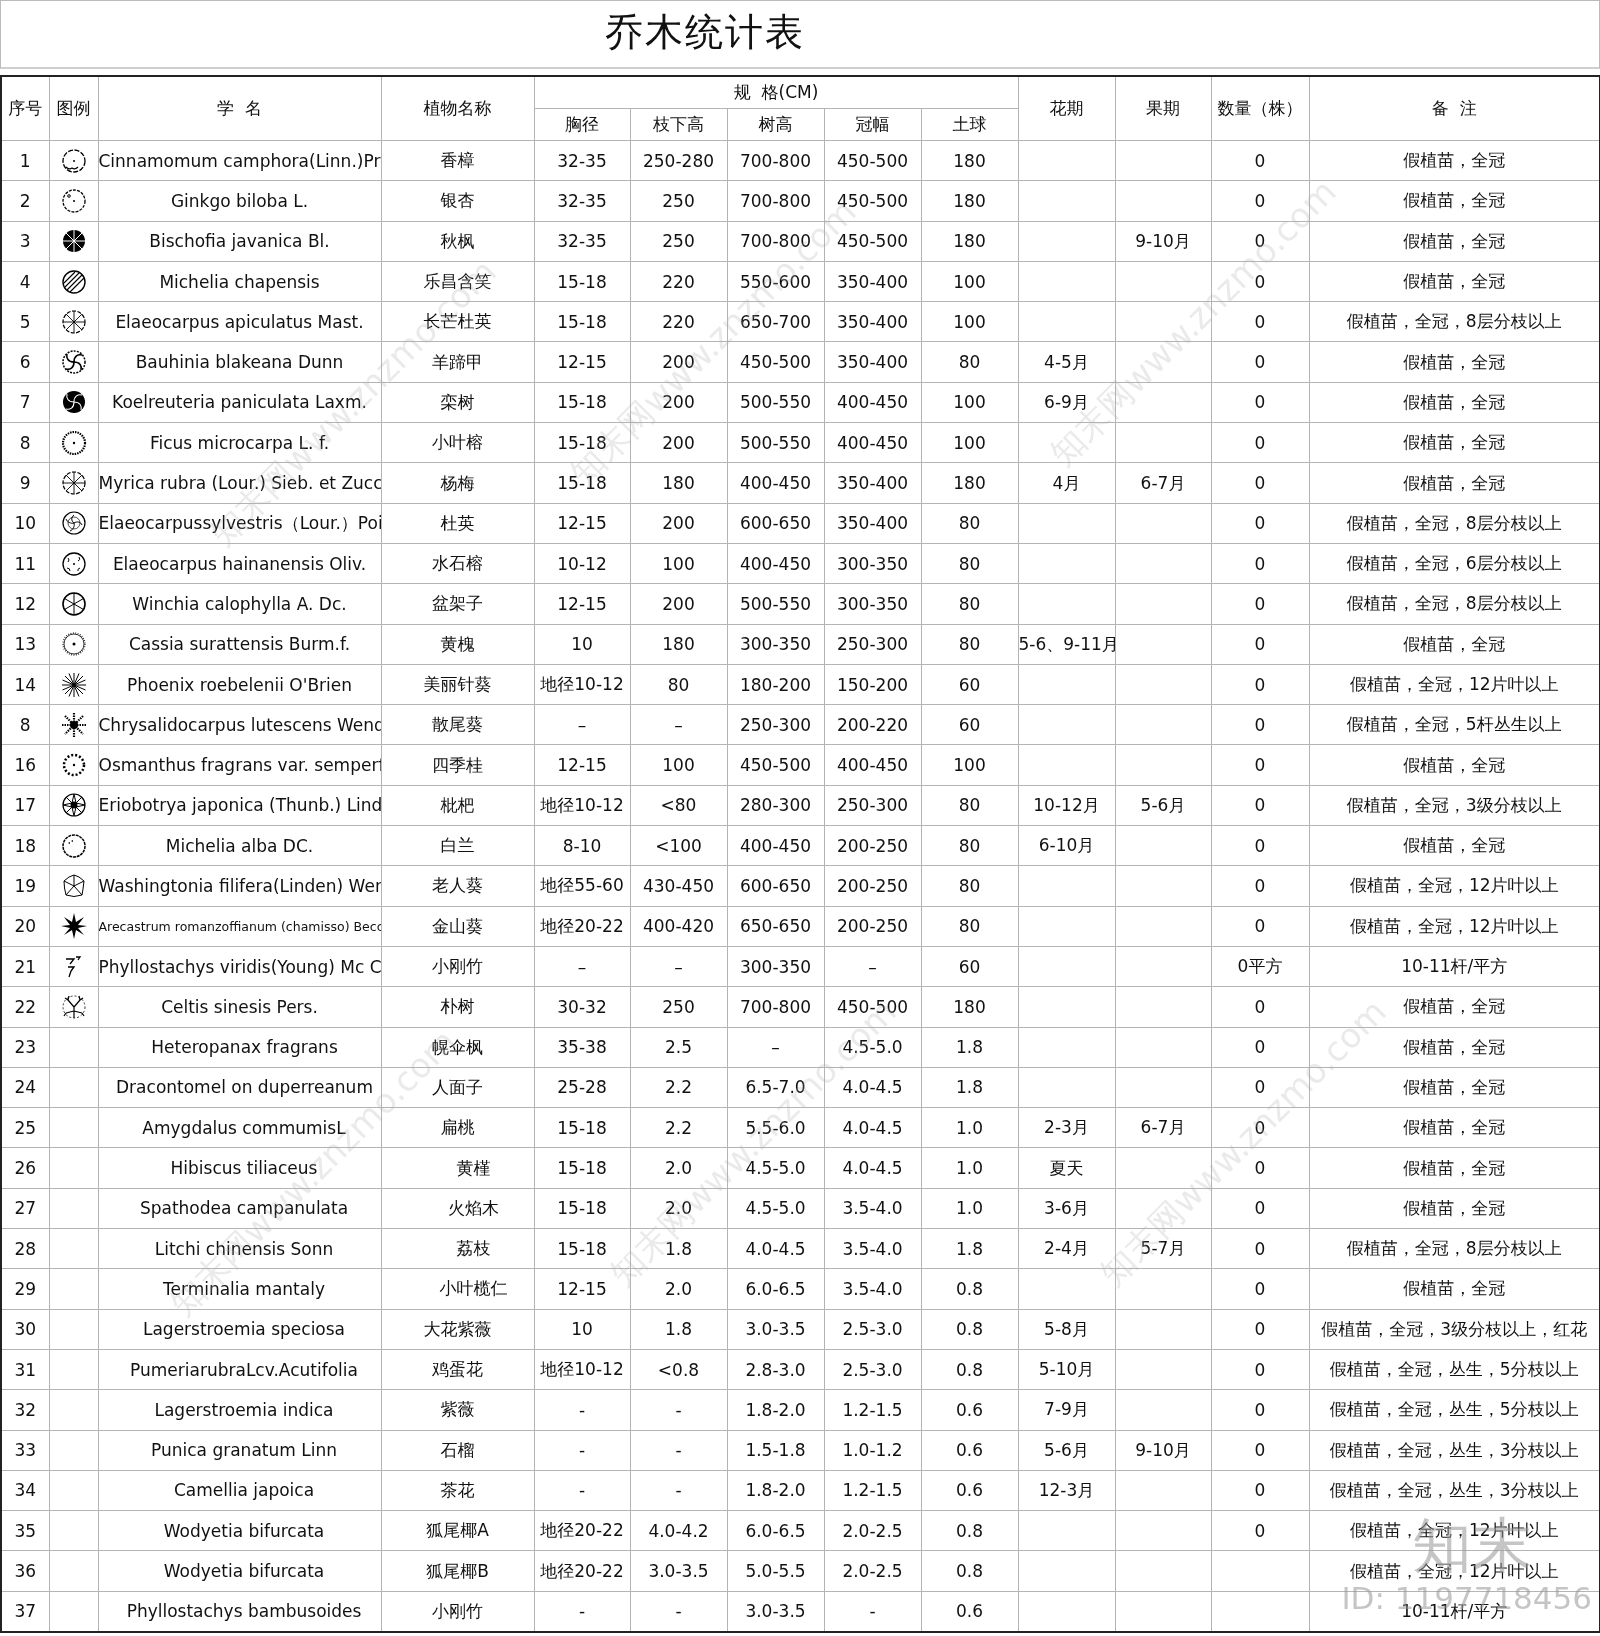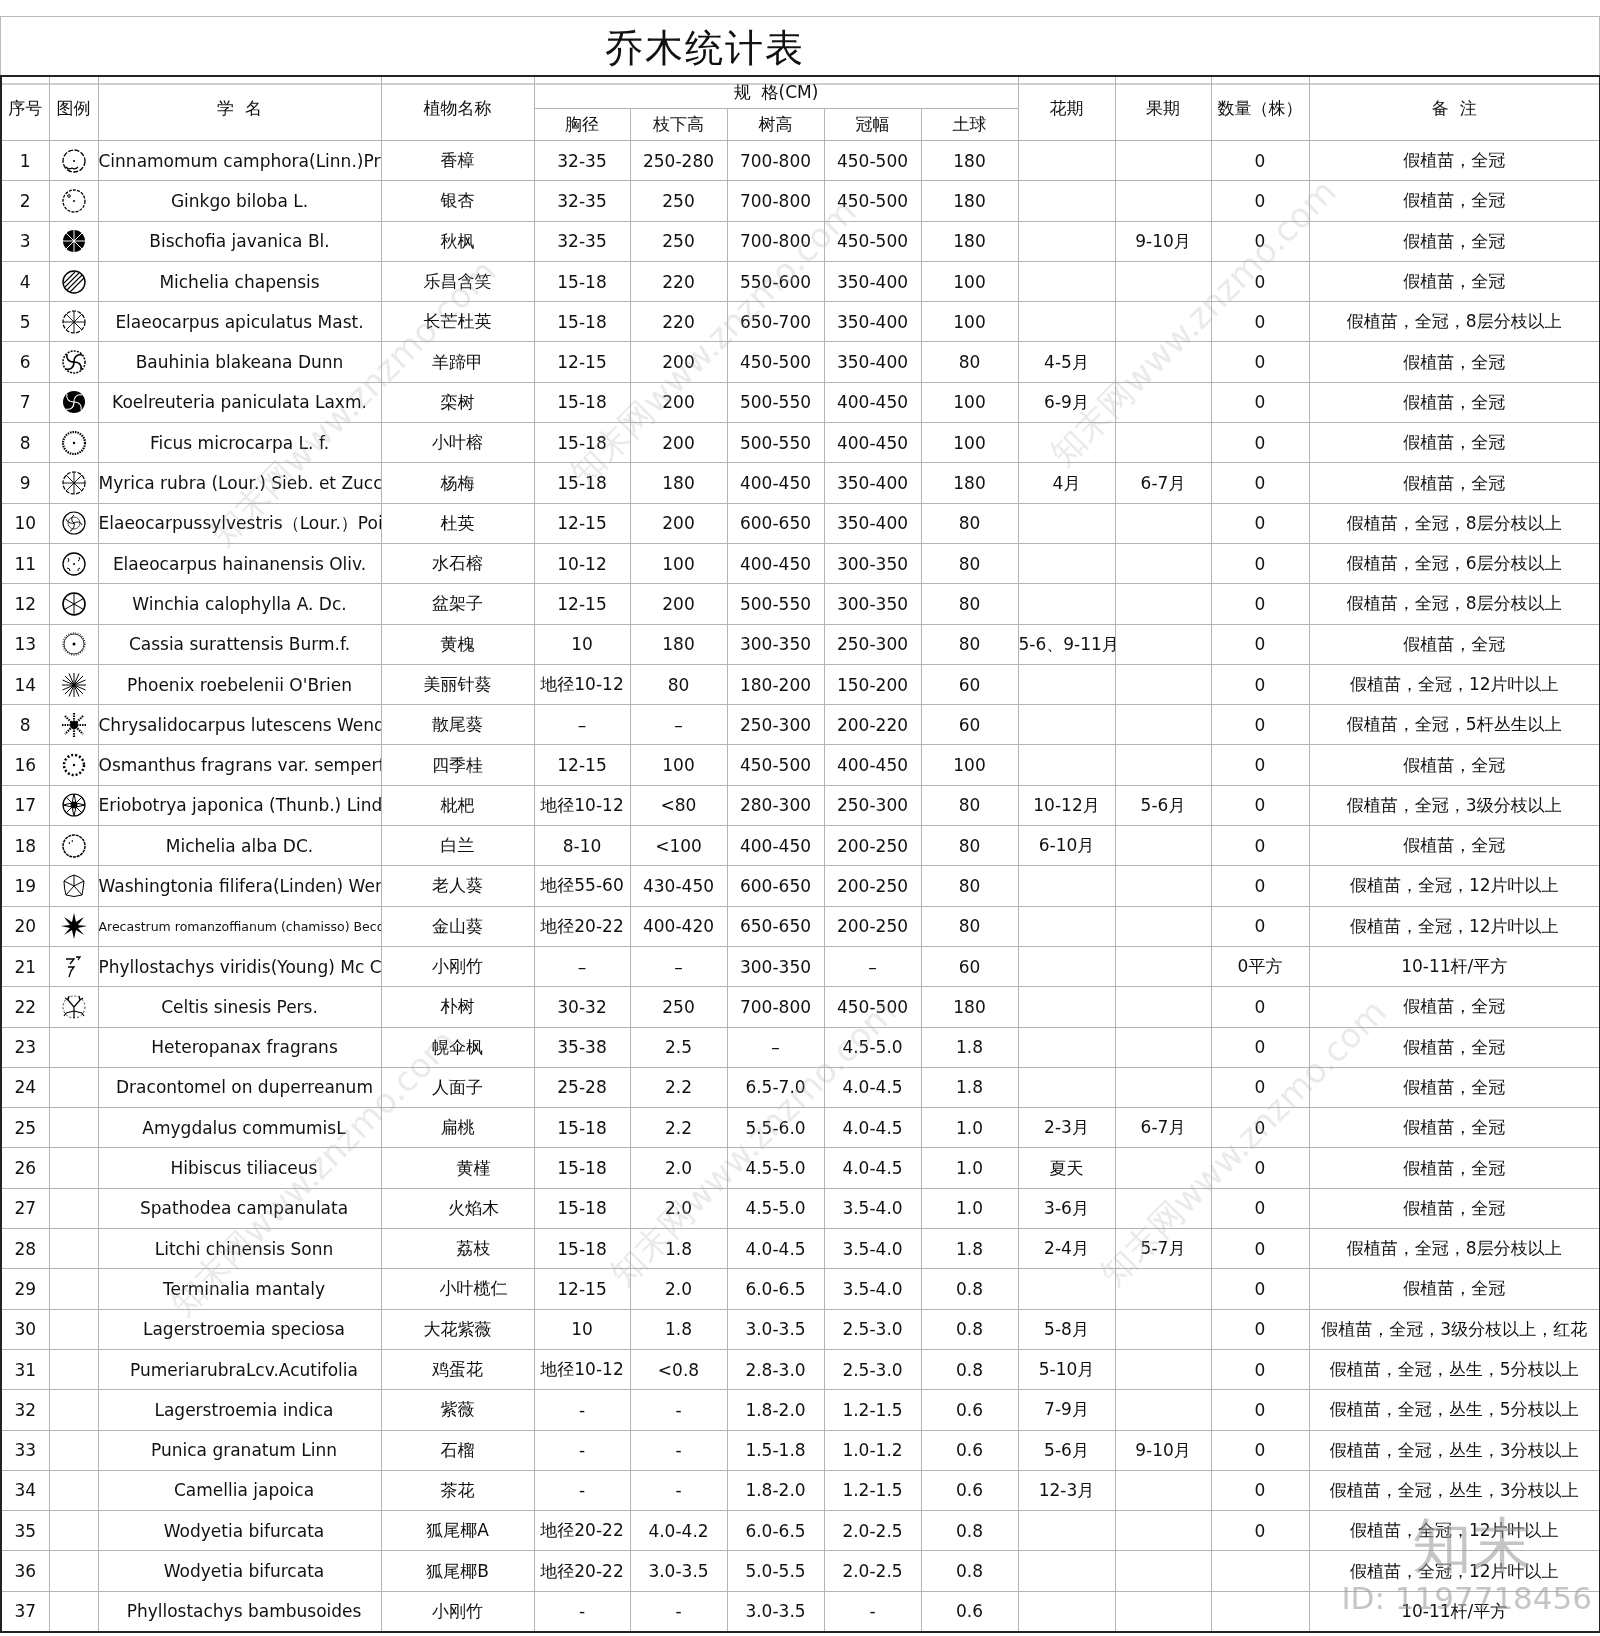--- a/index.html
+++ b/index.html
@@ -1,18 +1,18 @@
 <!DOCTYPE html>
 <html><head>
 <meta charset="utf-8">
 <style>
   html, body { margin: 0; padding: 0; background: #ffffff; }
   body { width: 1600px; height: 1636px; position: relative; overflow: hidden;
          font-family: "DejaVu Sans", "Liberation Sans", sans-serif; color: #111; }
-  .title-box { position: absolute; left: 0; top: 16px; width: 1598px; height: 66px;
+  .title-box { position: absolute; left: 0; top: 0; width: 1598px; height: 66px;
                border: 1px solid #bbb; border-bottom: 2px solid #cfcfcf; }
   .title { position: absolute; left: 0; width: 1408px; top: 6px; text-align: center;
            font-size: 38px; letter-spacing: 2px; }
   table.sheet { position: absolute; left: 0; top: 75px; border-collapse: collapse;
                 table-layout: fixed; width: 1599px; }
   table.sheet { border: 2px solid #222; }
   table.sheet td, table.sheet th { border: 1px solid #b4b4b4; padding: 0; font-weight: normal;
                 text-align: center; vertical-align: middle; font-size: 17px; white-space: nowrap; overflow: hidden; }
   th.h { font-size: 18px; }
   tr.hdr1 th { height: 31px; }

